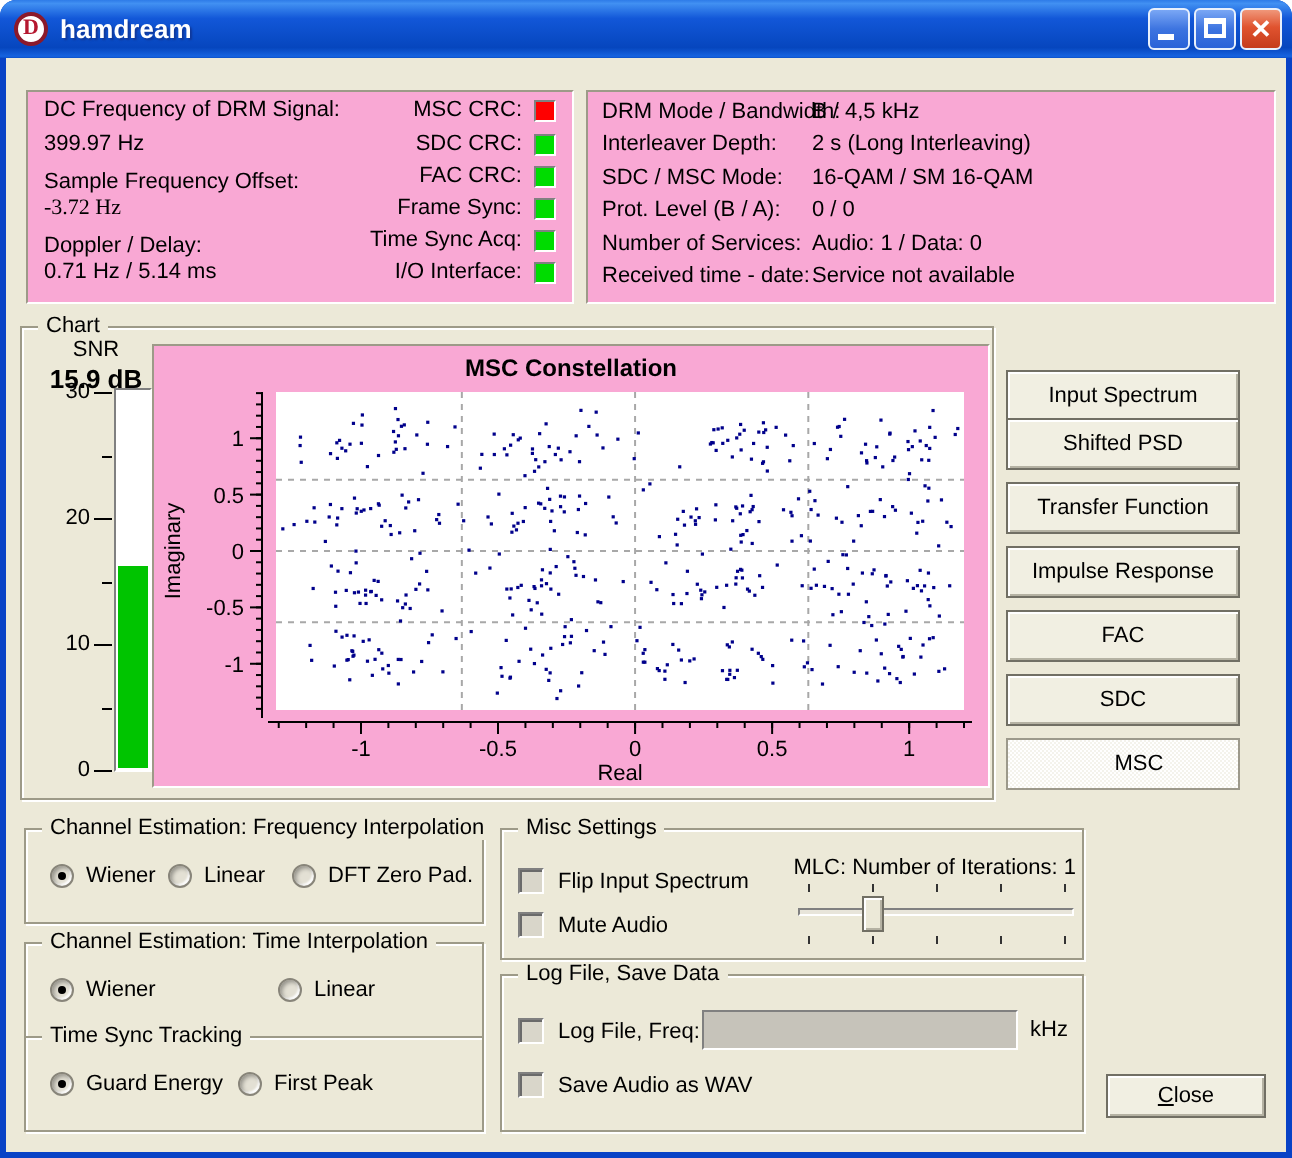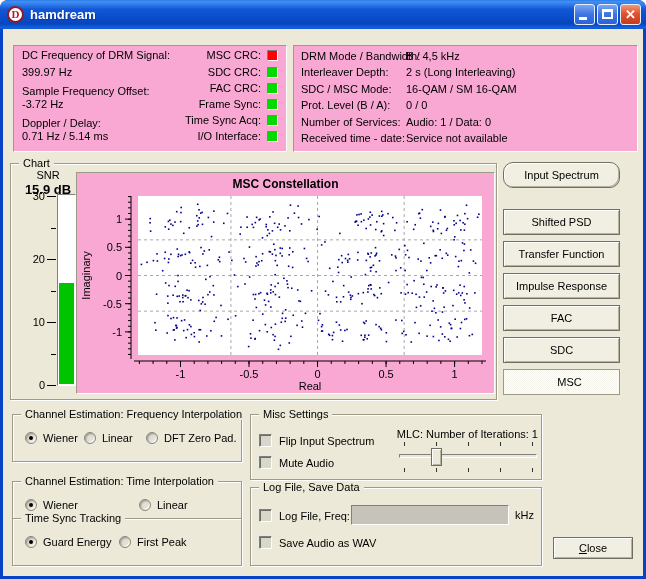--- a/index.html
+++ b/index.html
@@ -162,21 +162,21 @@
         <span class="glyph-x">✕</span>
       </span>
   </div>
 
   <div class="client">
 
     <div class="sunken-panel" style="left:10px; top:16px; width:274px; height:107px;">
       <div class="abs lbl" style="left:8px; top:3px;">DC Frequency of DRM Signal:</div>
       <div class="abs val" style="left:8px; top:20px;">399.97 Hz</div>
       <div class="abs lbl" style="left:8px; top:39px;">Sample Frequency Offset:</div>
-      <div class="abs val" style="left:8px; top:52px;">-3.72 Hz</div>
+      <div class="abs val" style="left:8px; top:52px;font-family:Liberation Serif, serif;">-3.72 Hz</div>
       <div class="abs lbl" style="left:8px; top:71px;">Doppler / Delay:</div>
       <div class="abs val" style="left:8px; top:84px;">0.71 Hz / 5.14 ms</div>
 
       <div class="led-row" style="top:3px;">
           <span class="lbl">MSC CRC:</span>
           <span class="led" style="background: rgb(255, 0, 0);"></span>
         </div>
       <div class="led-row" style="top:20px;">
           <span class="lbl">SDC CRC:</span>
           <span class="led" style="background: rgb(0, 220, 0);"></span>
@@ -847,21 +847,21 @@
           <rect x="337.9718881720652" y="19.817702288993008" width="1.6" height="1.6" fill="#00008B"></rect>
           <rect x="356.8691930300769" y="34.98330481313554" width="1.6" height="1.6" fill="#00008B"></rect>
           <rect x="384.0645099084334" y="30.40769064989592" width="1.6" height="1.6" fill="#00008B"></rect>
           <rect x="364.2063670157302" y="22.754567597208098" width="1.6" height="1.6" fill="#00008B"></rect>
           <rect x="326.3568212163344" y="27.963428504497465" width="1.6" height="1.6" fill="#00008B"></rect>
           <rect x="351.9773203114224" y="28.312392467294234" width="1.6" height="1.6" fill="#00008B"></rect>
           <rect x="339.58873801390814" y="24.36671261103498" width="1.6" height="1.6" fill="#00008B"></rect>
         </svg>
     </div>
 
-    <div class="view-btn" style="top:133px;border-radius:10px;">Input Spectrum</div>
+    <div class="view-btn" style="top:156px;">Input Spectrum</div>
     <div class="view-btn" style="top:180px;">Shifted PSD</div>
     <div class="view-btn" style="top:212px;">Transfer Function</div>
     <div class="view-btn" style="top:244px;">Impulse Response</div>
     <div class="view-btn" style="top:276px;">FAC</div>
     <div class="view-btn" style="top:308px;">SDC</div>
     <div class="view-btn active" style="top:340px;">MSC</div>
 
     <div class="groupbox" style="left:9px; top:385px; width:230px; height:48px;">
       <span class="caption">Channel Estimation: Frequency Interpolation</span>
       <label class="radio-opt" style="left:12px; top:17px;">
@@ -871,21 +871,21 @@
       <label class="radio-opt" style="left:71px; top:17px;">
         <span class="radio"></span>
         <span class="opt-label">Linear</span>
       </label>
       <label class="radio-opt" style="left:133px; top:17px;">
         <span class="radio"></span>
         <span class="opt-label">DFT Zero Pad.</span>
       </label>
     </div>
 
-    <div class="groupbox" style="left:9px; top:452px; width:230px; height:48px;">
+    <div class="groupbox" style="left:9px; top:442px; width:230px; height:48px;">
       <span class="caption">Channel Estimation: Time Interpolation</span>
       <label class="radio-opt" style="left:12px; top:17px;">
         <span class="radio checked"></span>
         <span class="opt-label">Wiener</span>
       </label>
       <label class="radio-opt" style="left:126px; top:17px;">
         <span class="radio"></span>
         <span class="opt-label">Linear</span>
       </label>
     </div>

